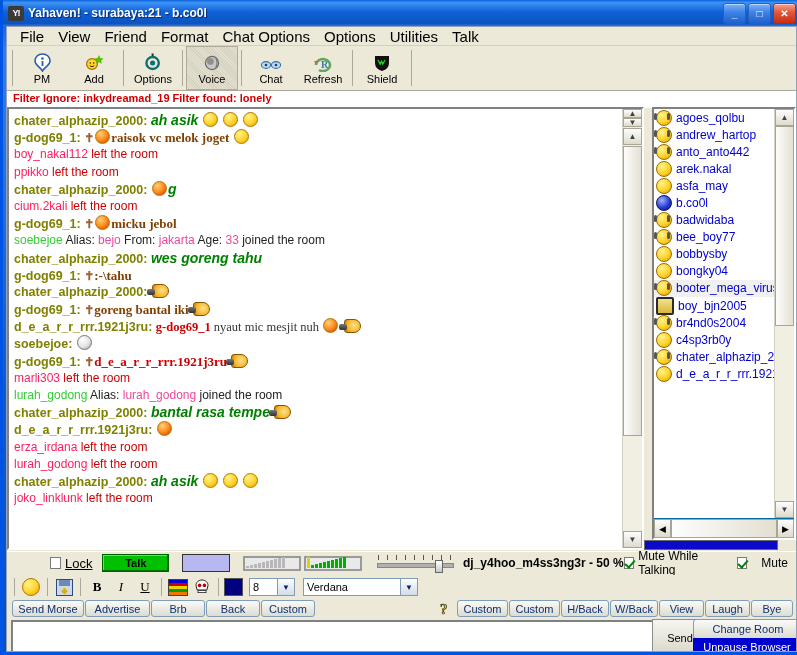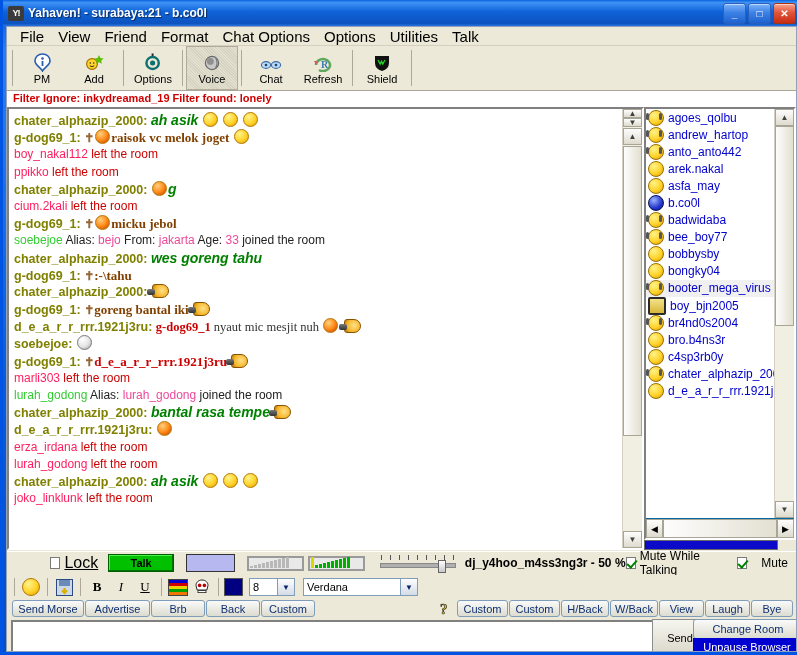--- a/index.html
+++ b/index.html
@@ -105,21 +105,21 @@
   .sbtn{height:17px;background:linear-gradient(180deg,#fdfdfd,#dedbcd);
         border:1px solid #a9a596;box-sizing:border-box;display:flex;align-items:center;
         justify-content:center;font-size:8px;color:#404040;}
   .sthumb{background:linear-gradient(90deg,#fdfdfd,#e3e0d1);border:1px solid #a9a596;
           box-sizing:border-box;}
   
   .spin{position:absolute;right:0;top:0;width:19px;height:18px;}
   
   #rightcol{width:152px;height:443px;display:flex;flex-direction:column;}
   #userlistwrap{position:relative;flex:1;box-sizing:border-box;background:#0369a1;
-     border:2px solid #808080;border-right:2px solid #fff;border-bottom:2px solid #fff;}
+     border:2px solid #808080;border-right:2px solid #fff;border-bottom:2px solid #fff;margin-left:8px;}
   #userlist{position:absolute;left:0;top:0;right:20px;bottom:20px;overflow:hidden;background:#fff;}
   .urow{display:flex;align-items:center;height:17.1px;padding-left:2px;}
   .urow .uname{color:#0000cc;font-size:12px;white-space:nowrap;}
   .urow.sel{background:#f0f0f0;}
   .uic{width:14px;height:14px;border-radius:50%;margin-right:4px;flex:0 0 14px;
        background:radial-gradient(circle at 35% 30%,#fff38a 0%,#ffd32a 55%,#d99500 100%);
        border:1px solid #9a6d00;position:relative;}
   .uic.hs:after{content:"";position:absolute;left:-3px;top:2px;width:3px;height:7px;
        background:#555;border-radius:2px;box-shadow:13px 0 0 #555;}
   .uic.blue{background:radial-gradient(circle at 35% 30%,#9ab4ff 0%,#2233cc 60%,#101a77 100%);border-color:#0b1155;}
@@ -394,24 +394,20 @@
               <div class="urow">
                 <span class="uic cam"></span>
                 <span class="uname">boy_bjn2005</span>
               </div>
               <div class="urow">
                 <span class="uic hs"></span>
                 <span class="uname">br4nd0s2004</span>
               </div>
               <div class="urow">
                 <span class="uic"></span>
-                <span class="uname">bro.b4ns3r</span>
-              </div>
-              <div class="urow">
-                <span class="uic"></span>
                 <span class="uname">c4sp3rb0y</span>
               </div>
               <div class="urow">
                 <span class="uic hs"></span>
                 <span class="uname">chater_alphazip_2000</span>
               </div>
               <div class="urow">
                 <span class="uic"></span>
                 <span class="uname">d_e_a_r_r_rrr.1921j3ru</span>
               </div>
@@ -427,21 +423,21 @@
             <div class="hsbtn">▶</div>
           </div>
         </div>
         <div class="bluebar"></div>
       </div>
     </div>
 
     <div id="voicebar">
       <div style="width:48px"></div>
       <span class="chk"></span>
-      <span style="margin:0 10px 0 4px;font-size:16px;text-decoration:underline;">Lock</span>
+      <span style="margin:0 10px 0 4px;font-size:13px;text-decoration:underline;">Lock</span>
       <div class="talkbtn">Talk</div>
       <div style="width:14px"></div>
       <div class="lilacbox"></div>
       <div style="width:14px"></div>
       <div class="meter">
         <i style="height:2px"></i>
           <i style="height:3px"></i>
           <i style="height:4px"></i>
           <i style="height:5px"></i>
           <i style="height:6px"></i>

